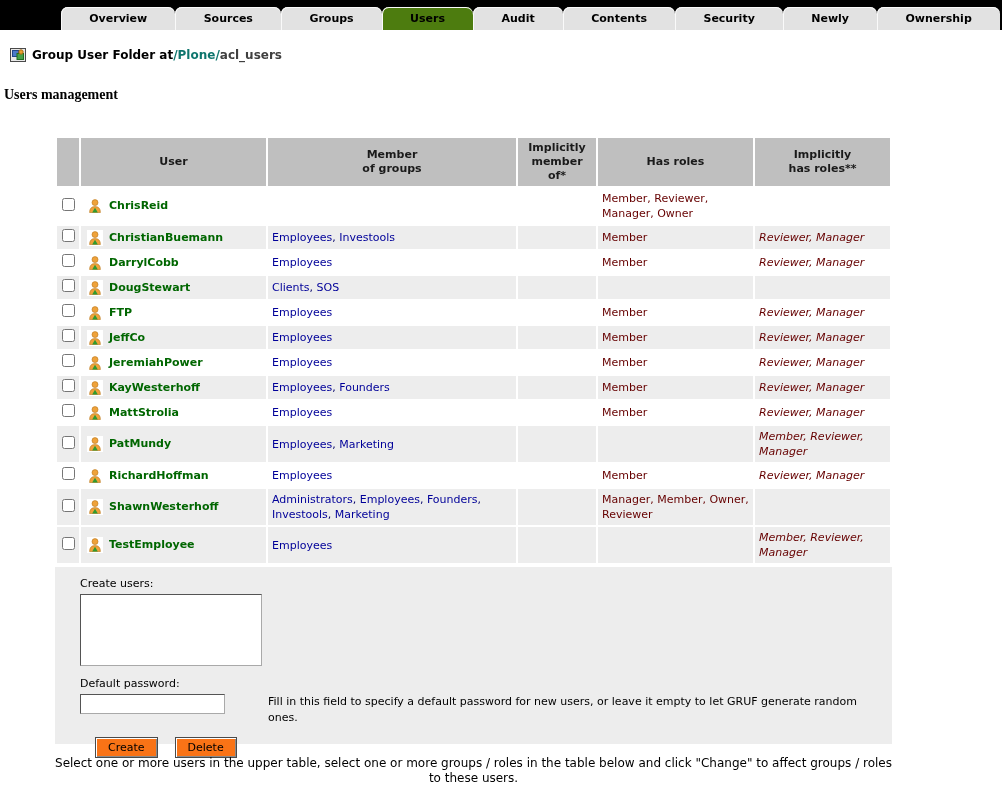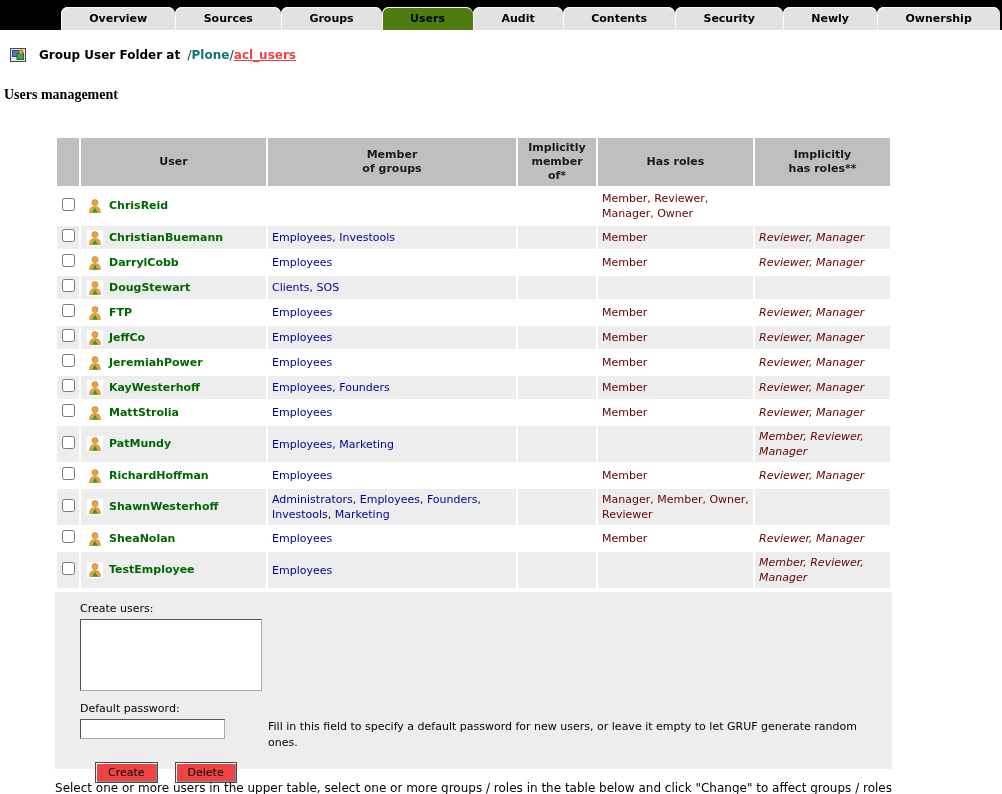--- a/index.html
+++ b/index.html
@@ -24,25 +24,25 @@
     display: flex; align-items: center; justify-content: center;
     white-space: nowrap; padding: 0 14px;
     box-shadow: inset 0 1px 0 #fafafa, inset 1px 0 0 #fafafa;
     cursor: pointer;
   }
   .tab.active { background: #4d7c0f; }
 
   
   .breadcrumb {
     margin: 17px 0 0 8px;
-    display: flex; align-items: center; gap: 7px;
+    display: flex; align-items: center; 
     font-size: 12px; font-weight: bold;
   }
   .breadcrumb .path { color: #0f766e; }
-  .breadcrumb a.path-link { color: #ef4444; text-decoration: underline; cursor: pointer; }
+  .breadcrumb a.path-link { color: #404040; cursor: pointer; }
 
   
   h1.page-heading {
     margin: 24px 0 0 4px;
     font-family: "Liberation Serif", "DejaVu Serif", serif;
     font-size: 14px; font-weight: bold; color: #000000;
   }
 
   
   table.users {
@@ -92,21 +92,21 @@
   }
   input.default-password {
     width: 145px; height: 20px;
     background: #fff; font-family: inherit; font-size: 11px;
     border: 1px solid #a9a9a9; border-top: 1px solid #545454; border-left: 1px solid #545454;
   }
   .help { line-height: 16px; padding-right: 6px; }
   .btnrow { margin-top: 11px; padding-left: 15px; display: flex; gap: 17px; }
   button.zbtn {
     font-family: inherit; font-size: 11px;
-    background: #ef4444; color: #000;
+    background: #f97316; color: #000;
     border: 1px solid #4a4a4a;
     box-shadow: inset 1px 1px 0 #ffffff, inset -1px -1px 0 #8a8a8a;
     padding: 3px 12px; cursor: pointer;
   }
   .mt8 { margin-top: 8px; }
 
   
   .bottom-note {
     margin: 12px 0 0 55px; width: 837px;
     text-align: center; font-size: 12px; line-height: 15px;
@@ -315,33 +315,20 @@
               <rect width="16" height="16" fill="#ffffff"></rect>
               <circle cx="8" cy="4.6" r="3" fill="#efa23a" stroke="#b8761a" stroke-width="0.6"></circle>
               <path d="M2.6 14.5 Q2.6 8.6 8 8.6 Q13.4 8.6 13.4 14.5 Z" fill="#efa23a" stroke="#b8761a" stroke-width="0.6"></path>
               <path d="M5.2 14.5 L8 9.8 L10.8 14.5 Z" fill="#2f9a2f"></path>
             </svg></span><a class="username">ShawnWesterhoff</a></td>
         <td class="c-groups"><a class="group-link">Administrators</a>, <a class="group-link">Employees</a>, <a class="group-link">Founders</a>, <a class="group-link">Investools</a>, <a class="group-link">Marketing</a></td>
         <td class="c-impgroups"></td>
         <td class="c-roles">Manager, Member, Owner, Reviewer</td>
         <td class="c-improles"></td>
       </tr>
-      <tr>
-        <td class="c-check"><input type="checkbox" style=""></td>
-        <td class="c-user"><span class="usericon"><svg width="16" height="16" viewBox="0 0 16 16">
-              <rect width="16" height="16" fill="#ffffff"></rect>
-              <circle cx="8" cy="4.6" r="3" fill="#efa23a" stroke="#b8761a" stroke-width="0.6"></circle>
-              <path d="M2.6 14.5 Q2.6 8.6 8 8.6 Q13.4 8.6 13.4 14.5 Z" fill="#efa23a" stroke="#b8761a" stroke-width="0.6"></path>
-              <path d="M5.2 14.5 L8 9.8 L10.8 14.5 Z" fill="#2f9a2f"></path>
-            </svg></span><a class="username">SheaNolan</a></td>
-        <td class="c-groups"><a class="group-link">Employees</a></td>
-        <td class="c-impgroups"></td>
-        <td class="c-roles">Member</td>
-        <td class="c-improles">Reviewer, Manager</td>
-      </tr>
       <tr class="alt">
         <td class="c-check"><input type="checkbox" style=""></td>
         <td class="c-user"><span class="usericon"><svg width="16" height="16" viewBox="0 0 16 16">
               <rect width="16" height="16" fill="#ffffff"></rect>
               <circle cx="8" cy="4.6" r="3" fill="#efa23a" stroke="#b8761a" stroke-width="0.6"></circle>
               <path d="M2.6 14.5 Q2.6 8.6 8 8.6 Q13.4 8.6 13.4 14.5 Z" fill="#efa23a" stroke="#b8761a" stroke-width="0.6"></path>
               <path d="M5.2 14.5 L8 9.8 L10.8 14.5 Z" fill="#2f9a2f"></path>
             </svg></span><a class="username">TestEmployee</a></td>
         <td class="c-groups"><a class="group-link">Employees</a></td>
         <td class="c-impgroups"></td>

